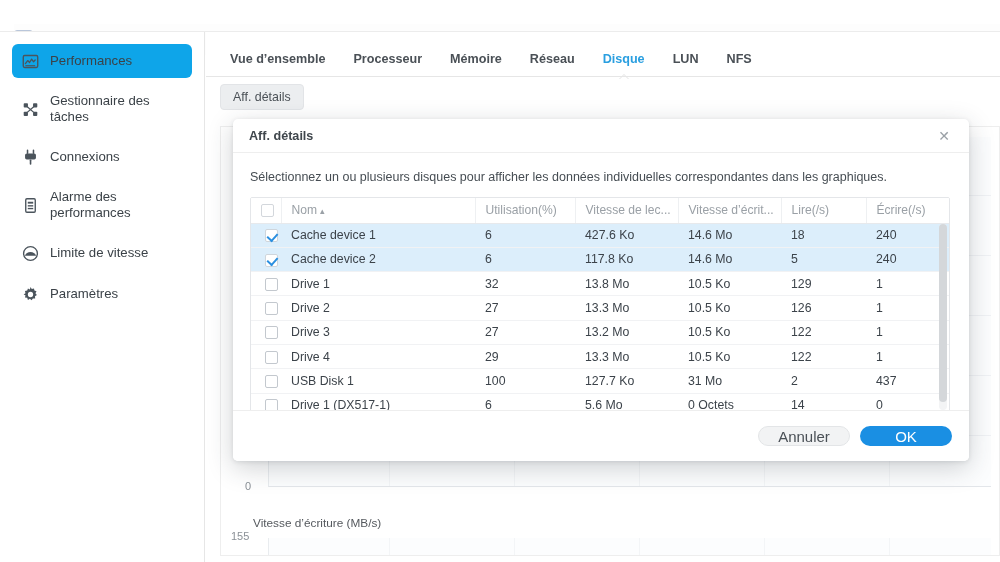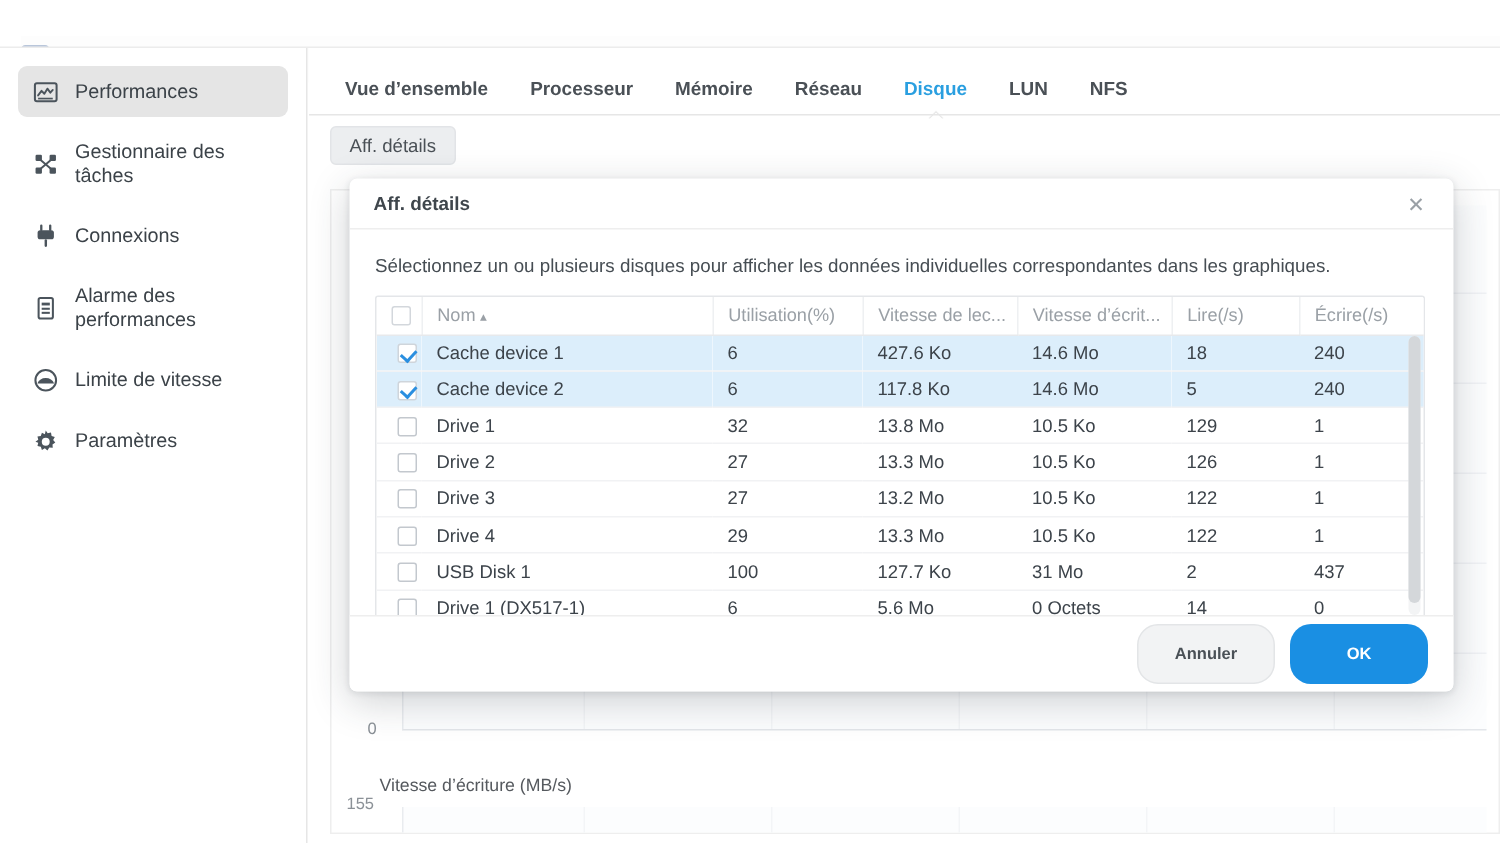--- a/index.html
+++ b/index.html
@@ -39,21 +39,21 @@
   .sidebar {
     position:absolute; left:0; top:32px; width:205px; height:530px;
     background:#ffffff; border-right:1px solid #e6e6e6; padding-top:12px;
   }
   .side-item {
     display:flex; align-items:center; gap:11px;
     margin:0 12px; padding:8px 10px; border-radius:6px;
     font-size:13.2px; color:#3b4248; cursor:pointer; min-height:34px;
   }
   .side-item + .side-item { margin-top:7px; }
-  .side-item.active { background:#e5e5e5; }
+  .side-item.active { background:#0ea5e9; }
   .side-ico { width:17px; height:17px; flex:0 0 auto; color:#4b545c; display:block; }
   .side-label { line-height:1.22; }
 
   
   .main { position:absolute; left:206px; top:32px; width:794px; height:530px; background:#fff; }
   .tabs {
     position:absolute; left:0; top:9px; height:35px; display:flex; align-items:flex-start;
     padding-left:15px; gap:0;
   }
   .tab {
@@ -158,23 +158,23 @@
     position:absolute; right:2px; top:26px; width:8px; height:178px;
     background:#d4d7da; border-radius:4px; cursor:pointer;
   }
 
   .modal-foot{
     position:absolute; left:0; bottom:0; width:736px; height:51px;
     border-top:1px solid #eeeeee; display:flex; align-items:center;
     justify-content:flex-end; gap:10px; padding-right:17px; background:#fff;
   }
   .btn{
-    height:40px; min-width:92px; border-radius:14px; font-size:11px;
+    height:20px; min-width:92px; border-radius:14px; font-size:15px;
     display:inline-flex; align-items:center; justify-content:center; cursor:pointer;
-    border:1px solid transparent; padding:0 18px;font-weight:bold;
+    border:1px solid transparent; padding:0 18px;
   }
   .btn-cancel{ background:#f2f3f4; border-color:#e3e5e7; color:#4a5056; }
   .btn-ok{ background:#1a8fe3; color:#fff; }
 </style>
 </head>
 <body>
 
 <div id="app">
 
   <div class="titlebar">

